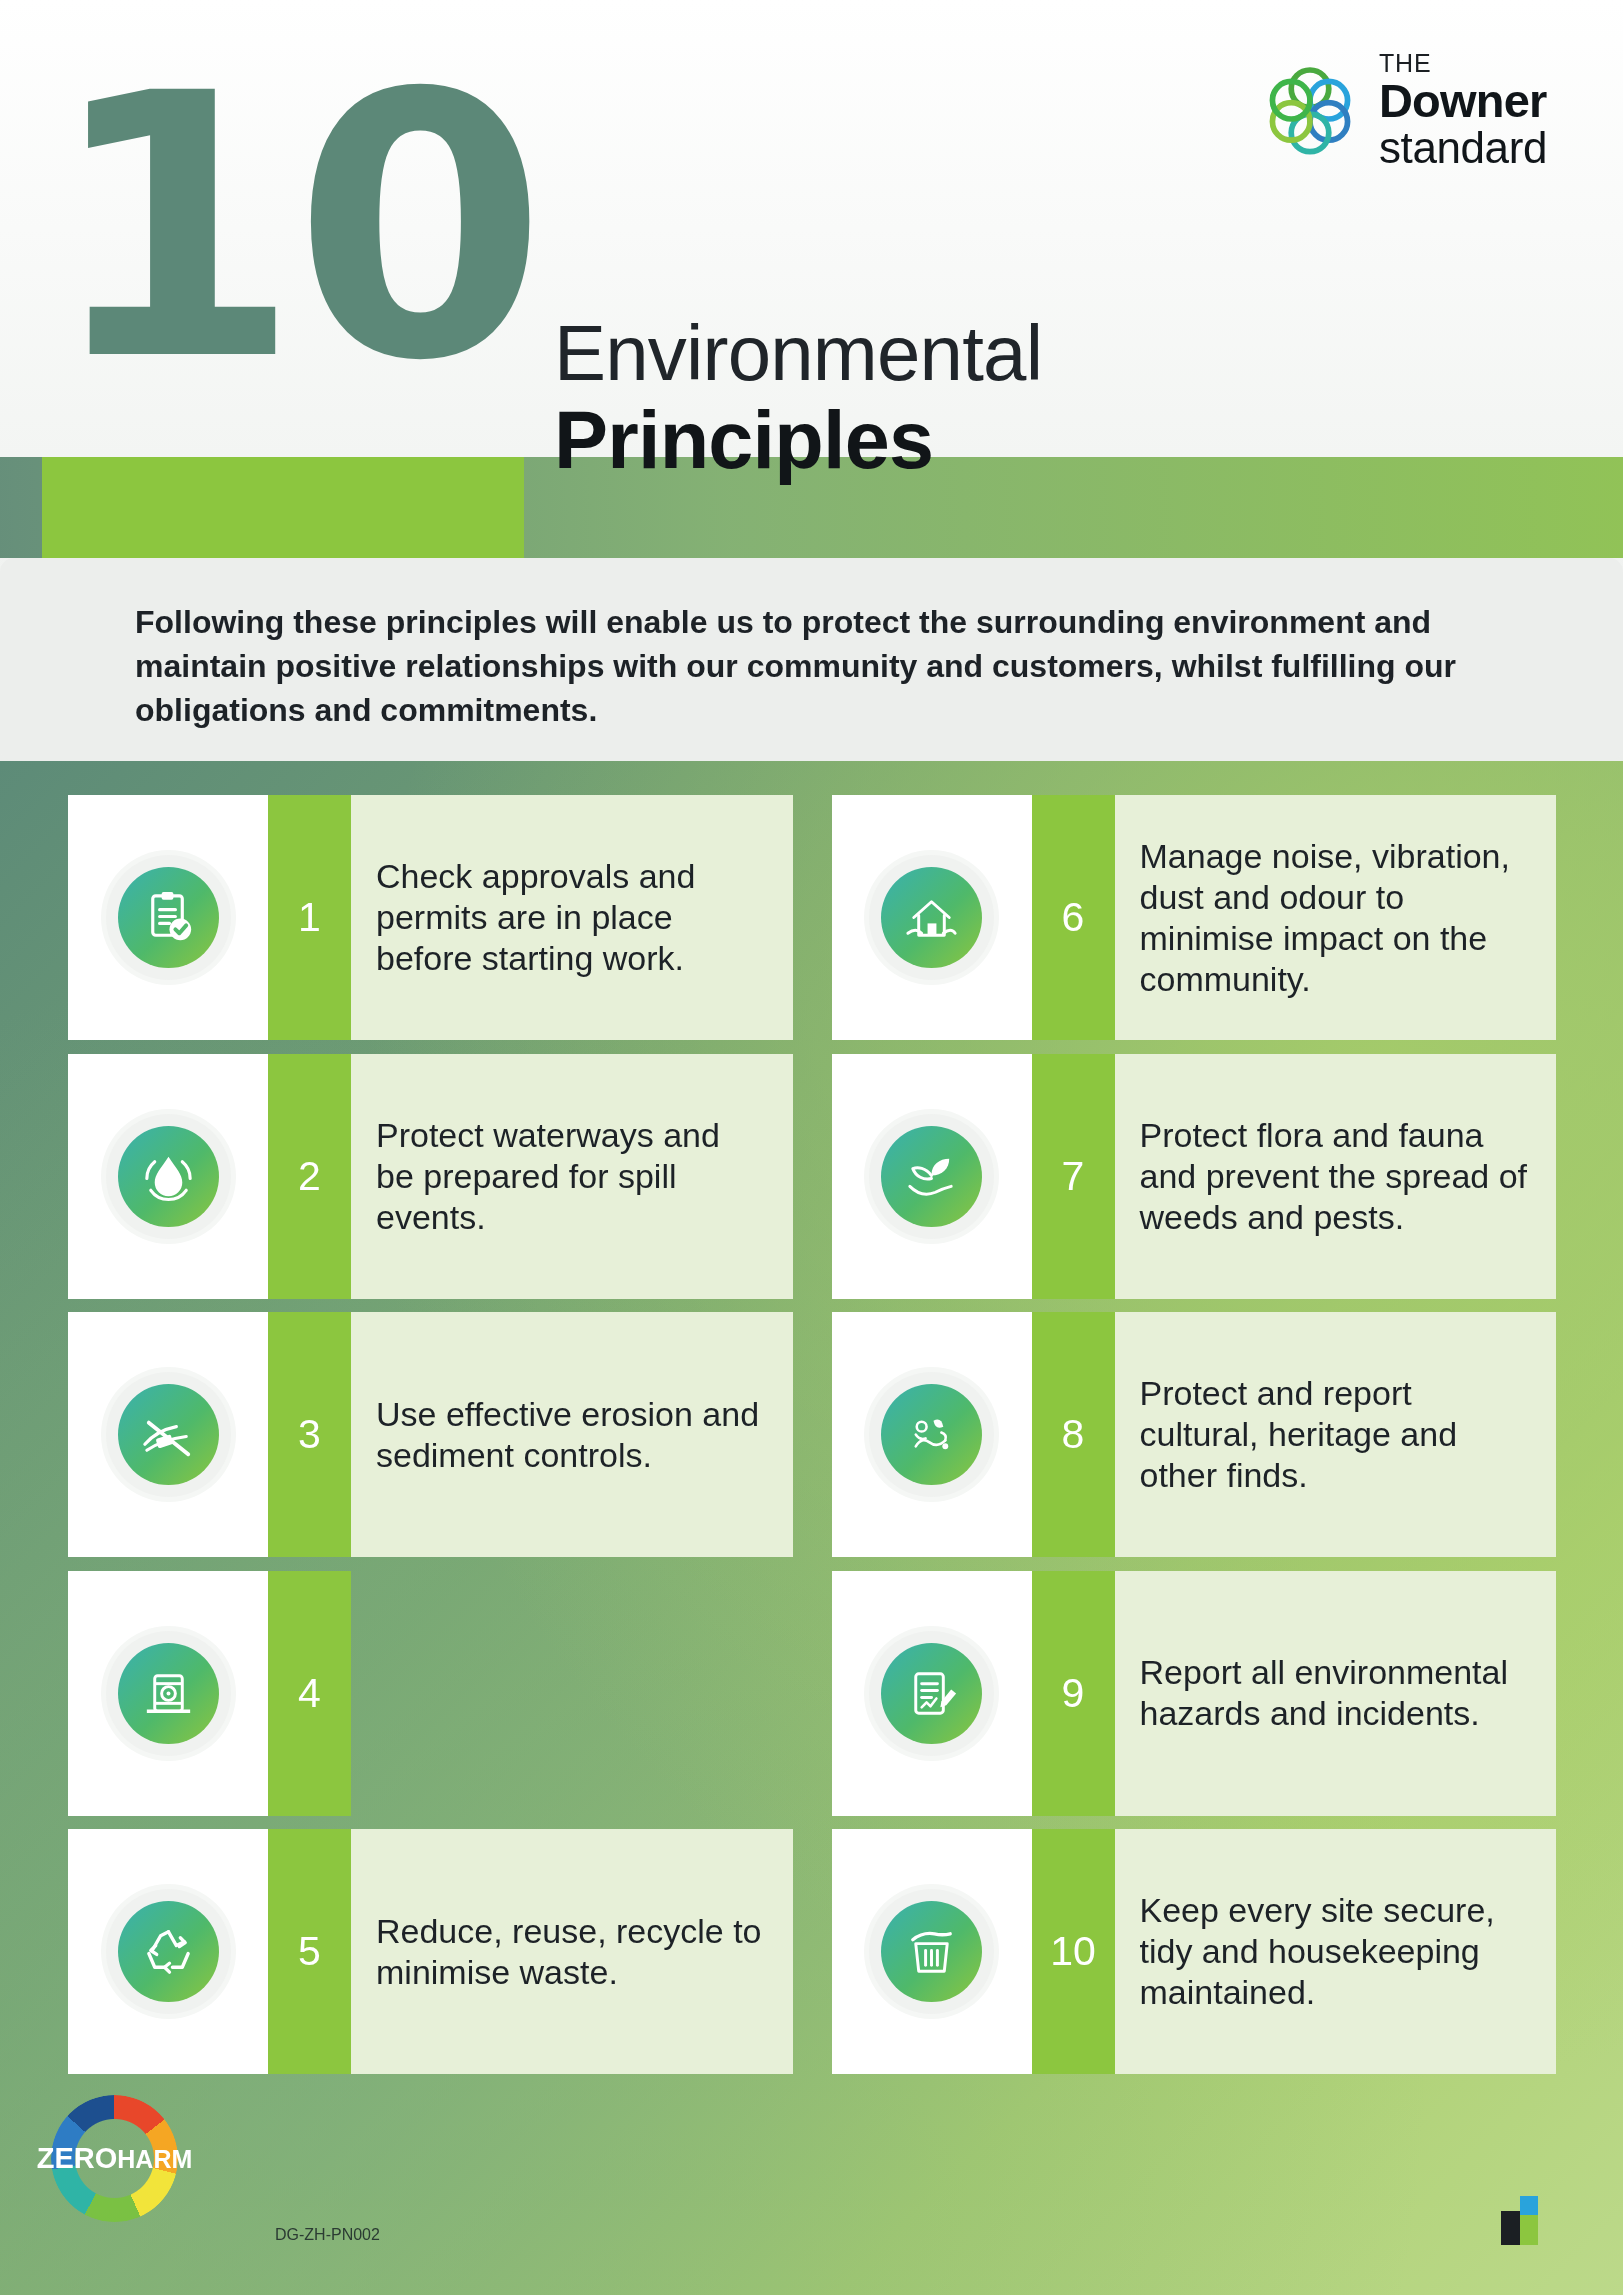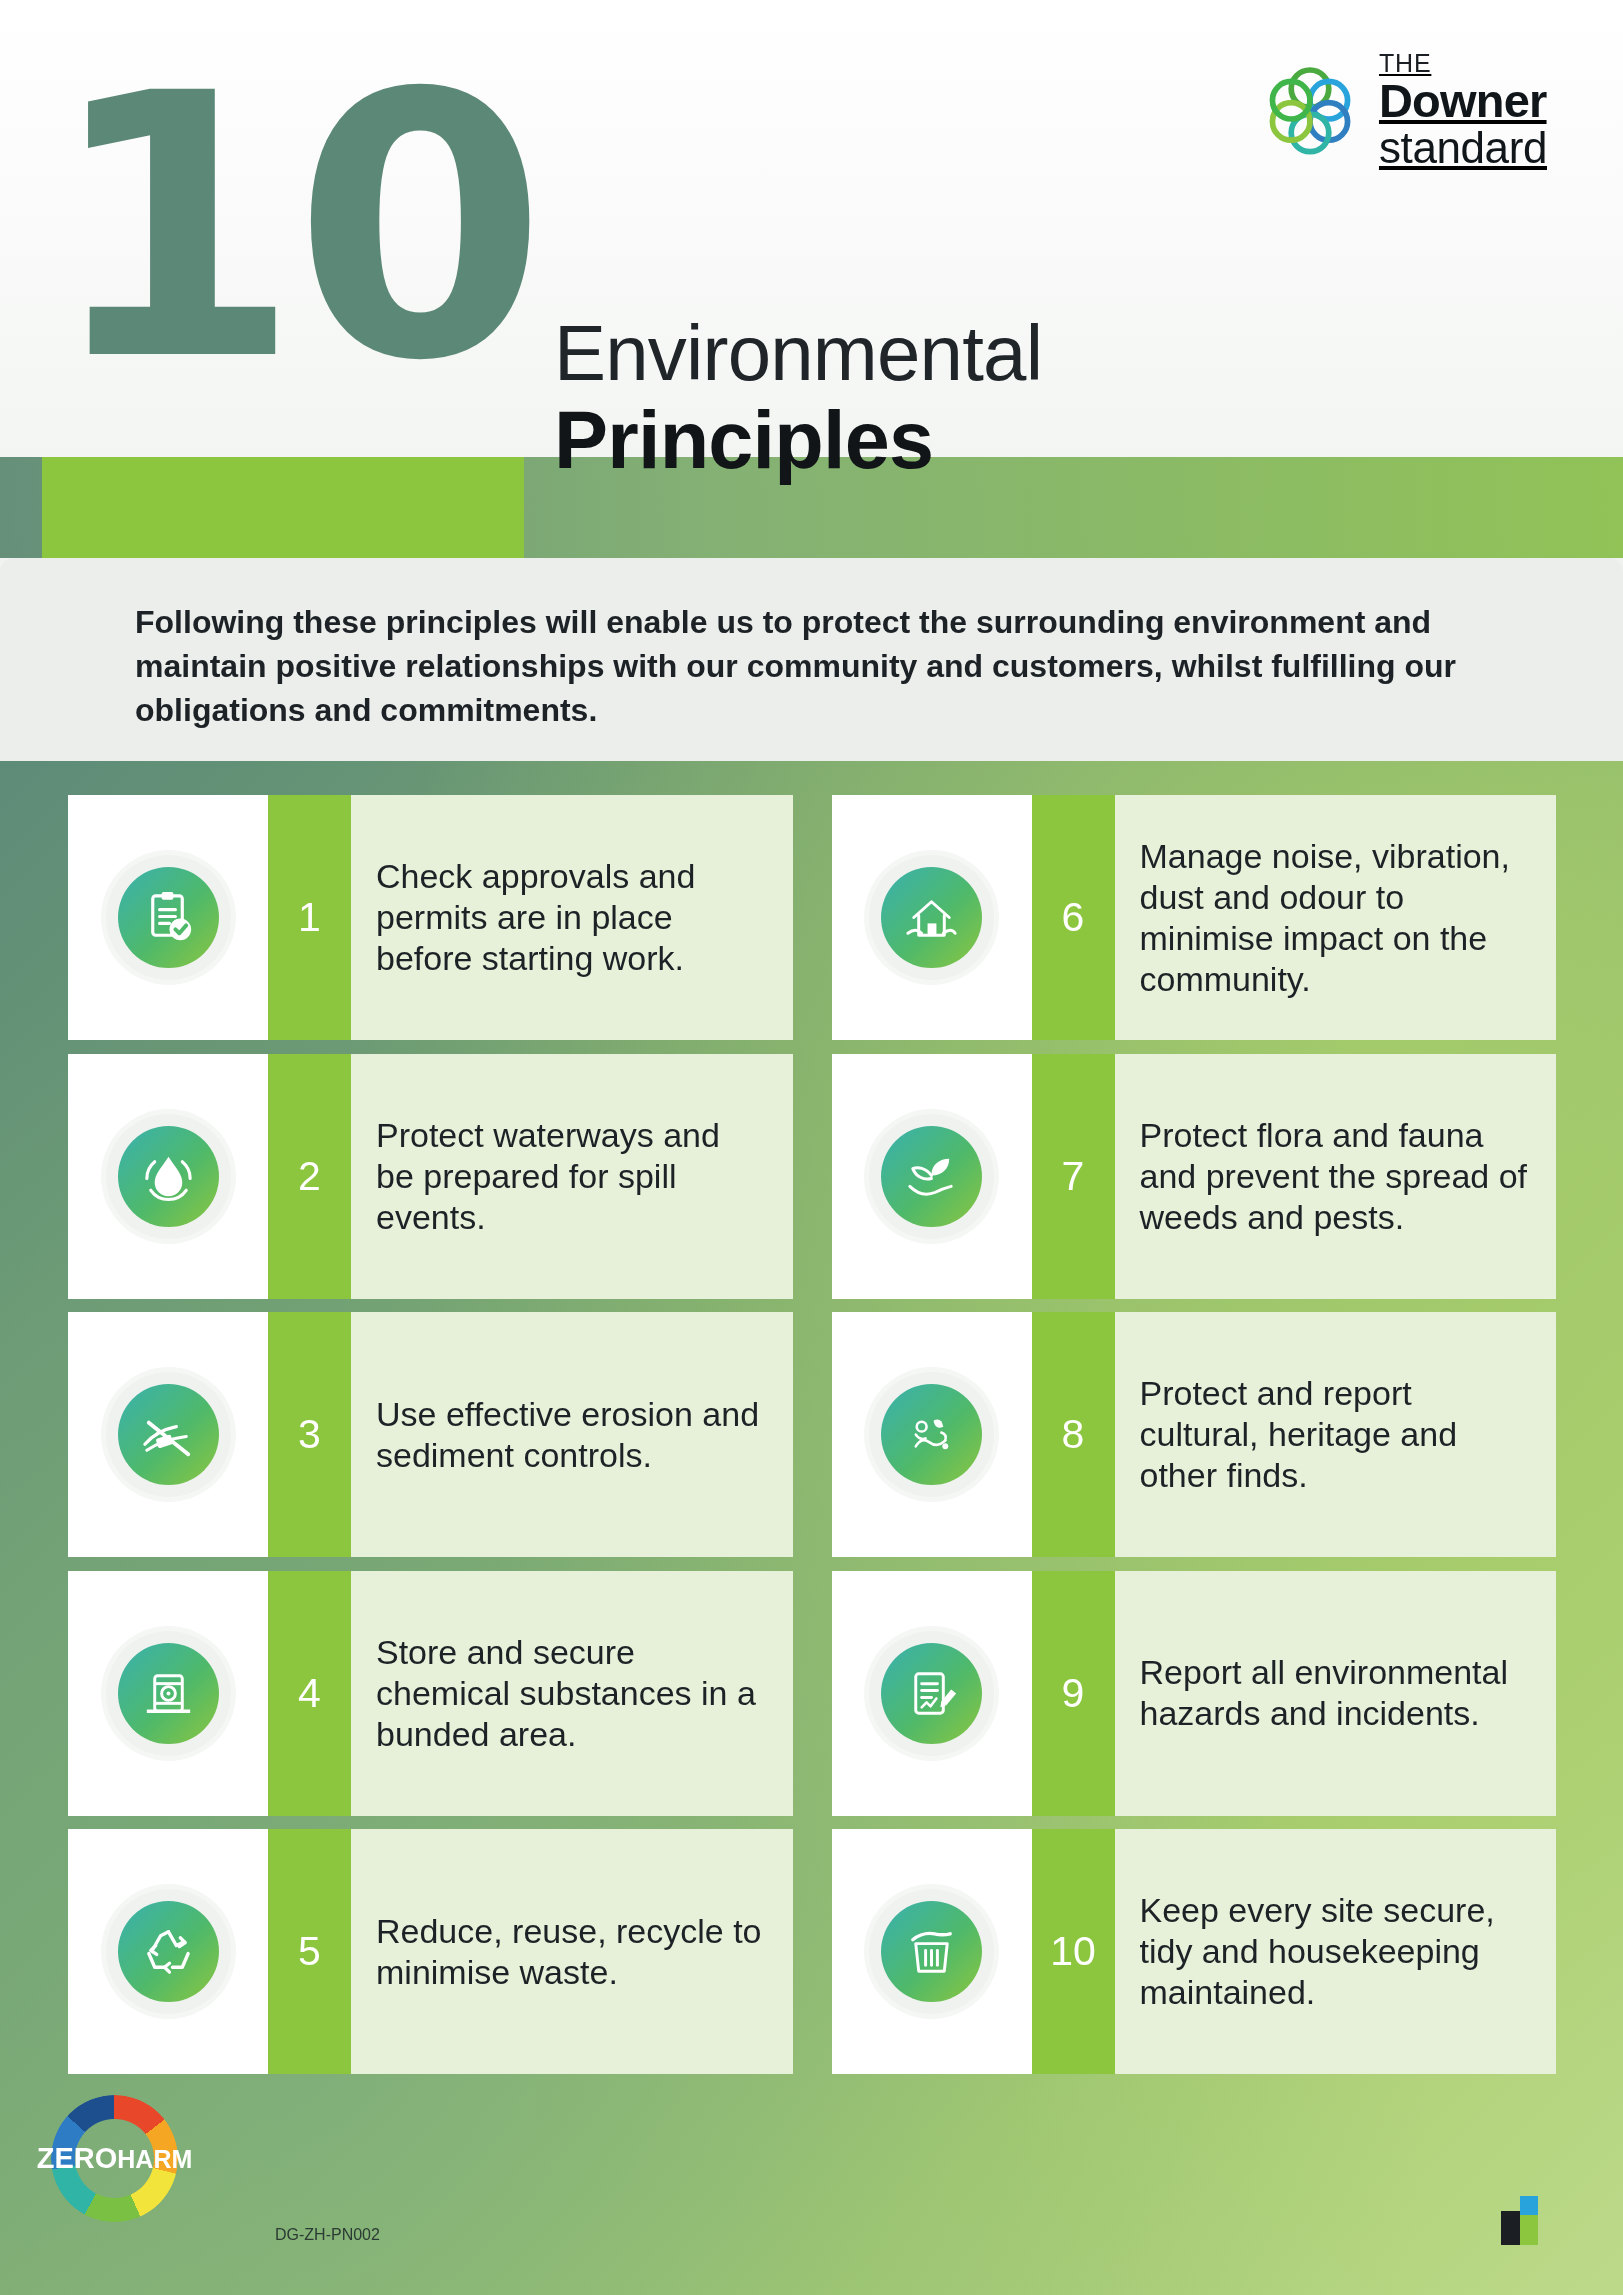--- a/index.html
+++ b/index.html
@@ -73,21 +73,20 @@
     font-weight: bold;
     letter-spacing: -0.8px;
     margin-top: 1.7px;
   }
   .logo-top {
     position: absolute;
     right: 76px; top: 51px;
     display: flex;
     align-items: center;
     gap: 20px;
-    text-decoration: underline;
   }
   .logo-mark {
     width: 98px; height: 98px;
     position: relative;
   }
   .logo-text {
     line-height: 1;
   }
   .logo-the {
     font-size: 25px;
@@ -399,23 +398,20 @@
                     <line x1="18" y1="22" x2="46" y2="22"></line>
                     <line x1="18" y1="42" x2="46" y2="42"></line>
                     <circle cx="32" cy="32" r="7"></circle>
                     <circle cx="32" cy="32" r="2" fill="#ffffff" stroke="none"></circle>
                     <path d="M10 50 h44" stroke-width="3.5"></path>
                   </svg>
                 </div>
               </div>
             </div>
             <div class="num-cell">4</div>
-            <div class="text-cell">
-              <span>Store and secure chemical substances in a bunded area.</span>
-            </div>
           </div>
 
           <div class="row">
             <div class="icon-cell">
               <div class="icon-circle">
                 <div class="inner">
                   <svg viewBox="0 0 64 64" width="63" height="63" fill="none" stroke="#ffffff" stroke-width="3.4" stroke-linecap="round" stroke-linejoin="round">
                     <path d="M32 12 L40 26 L48 22"></path>
                     <path d="M52 34 L46 48 L36 48"></path>
                     <path d="M28 48 L18 48 L12 34"></path>

